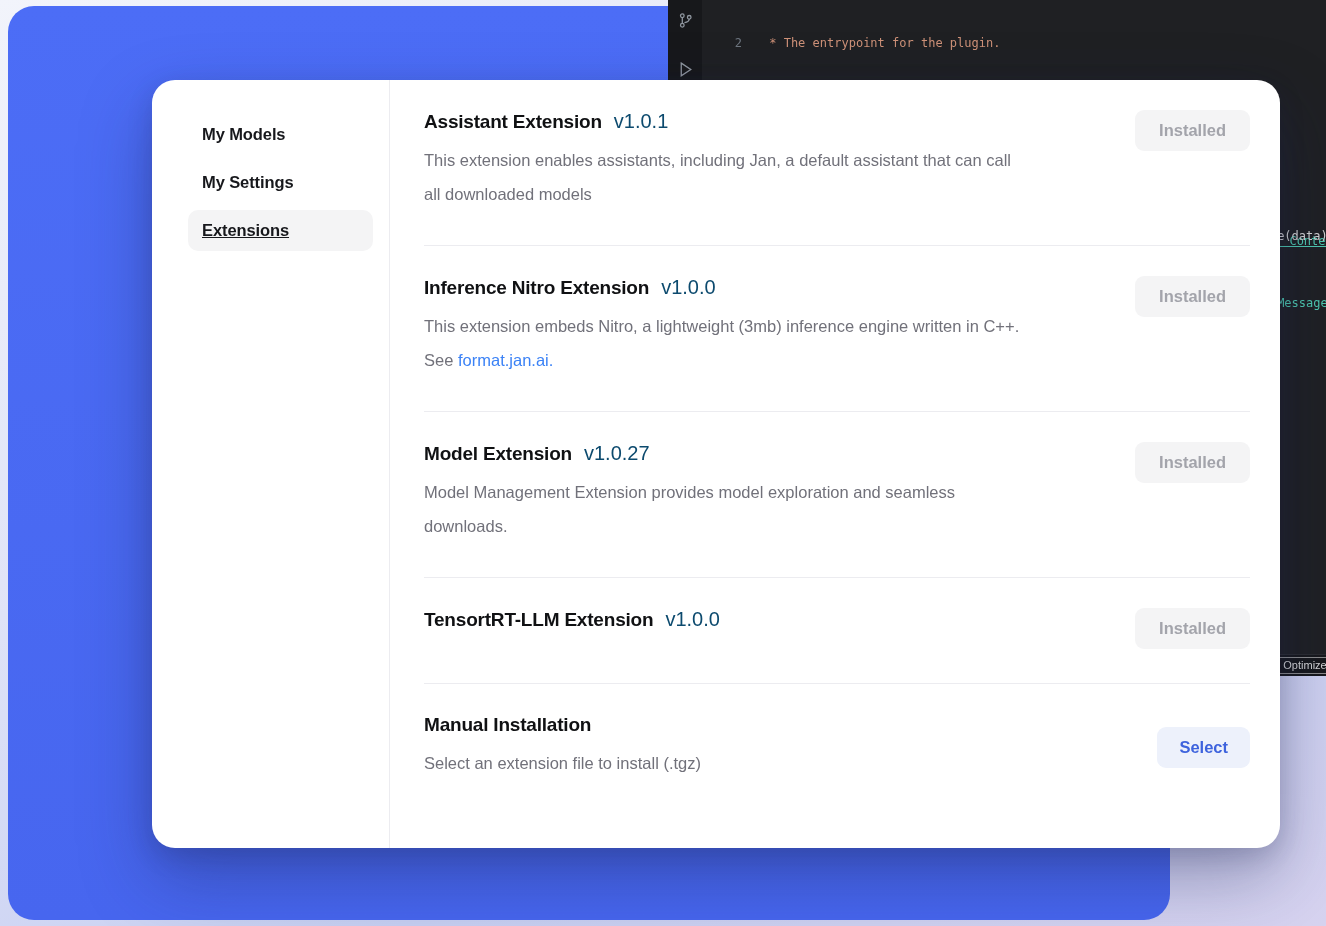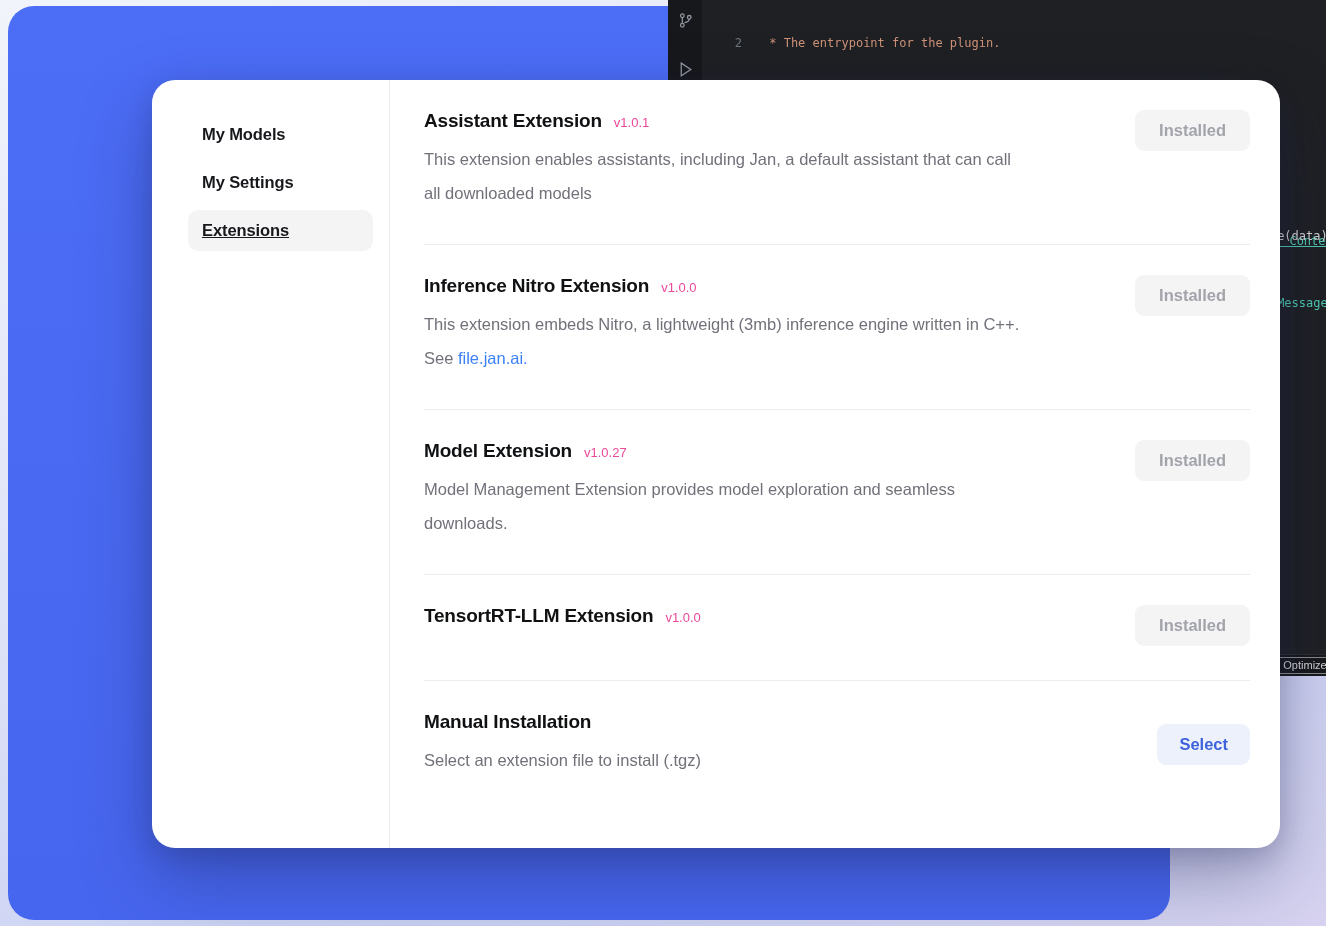--- a/index.html
+++ b/index.html
@@ -78,21 +78,21 @@
   .content { flex:1; padding:4px 30px 16px 34px; overflow:hidden; }
   .entry {
     display:flex; justify-content:space-between; align-items:flex-start;
     padding:30px 0 34px; border-bottom:1px solid #ececf0;
   }
   .entry:first-child { padding-top:26px; }
   .entry:last-child { border-bottom:none;align-items:center; }
   .entry-text { flex:1; max-width:596px; }
   .entry-head { display:flex; align-items:baseline; gap:12px; }
   .entry-head h2 { margin:0; font-size:19px; font-weight:700; color:#101113; letter-spacing:-.2px; }
-  .ver { font-size:13px; color:#ec4899; }
+  .ver { font-size:20px; color:#0c4a6e; }
   .desc { margin:10px 0 0; font-size:16.5px; line-height:34px; color:#71717a; }
   .link { color:#3b82f6; text-decoration:none; cursor:pointer; }
   .entry-action { margin-left:24px; flex-shrink:0; }
   .btn {
     font-family:inherit; font-size:16.5px; font-weight:700; color:#a3a4ab;
     background:#f4f4f5; border:none; border-radius:9px; padding:11px 24px; cursor:pointer;
   }
   .btn-select { color:#3e63dd; background:#edf1fb; font-weight:700; padding:11px 22px; }
 </style>
 </head>
@@ -158,21 +158,21 @@
         <button class="btn">Installed</button>
       </div>
     </section>
 
     <section class="entry">
       <div class="entry-text">
         <div class="entry-head">
           <h2>Inference Nitro Extension</h2>
           <span class="ver">v1.0.0</span>
         </div>
-        <p class="desc"><span>This extension embeds Nitro, a lightweight (3mb) inference engine written in C++. See </span><a class="link" href="#">file.jan.ai.</a></p>
+        <p class="desc"><span>This extension embeds Nitro, a lightweight (3mb) inference engine written in C++. See </span><a class="link" href="#">format.jan.ai.</a></p>
       </div>
       <div class="entry-action">
         <button class="btn">Installed</button>
       </div>
     </section>
 
     <section class="entry">
       <div class="entry-text">
         <div class="entry-head">
           <h2>Model Extension</h2>

